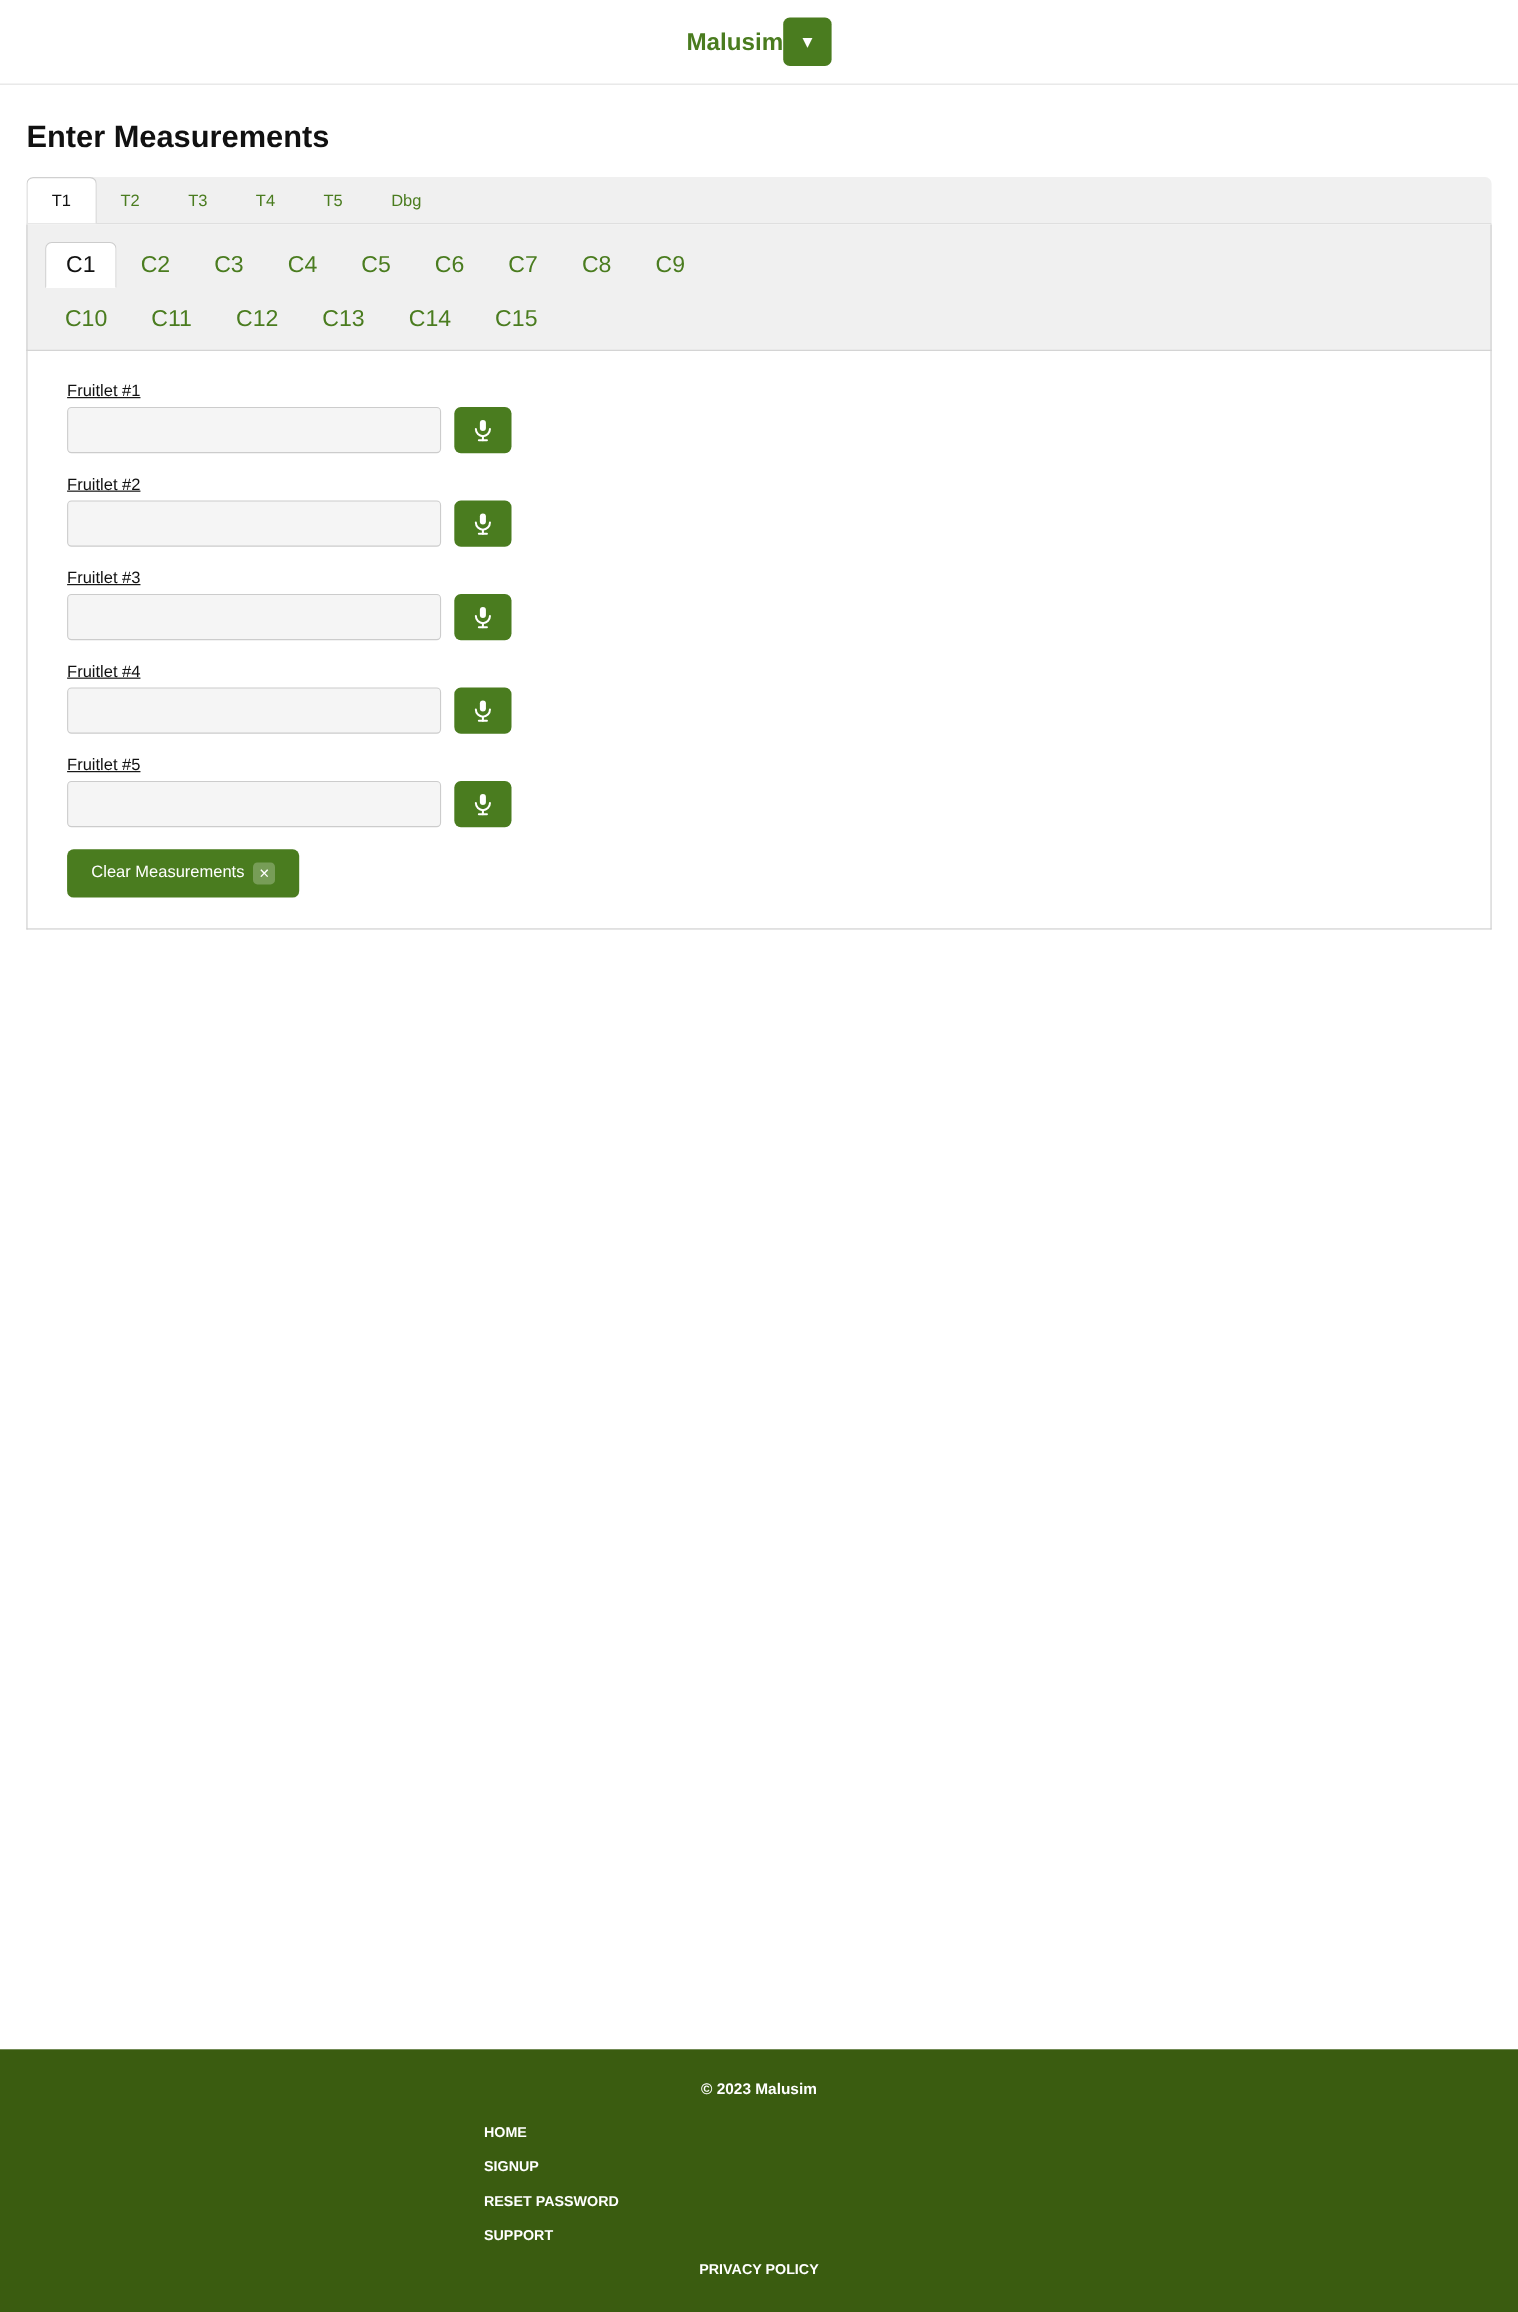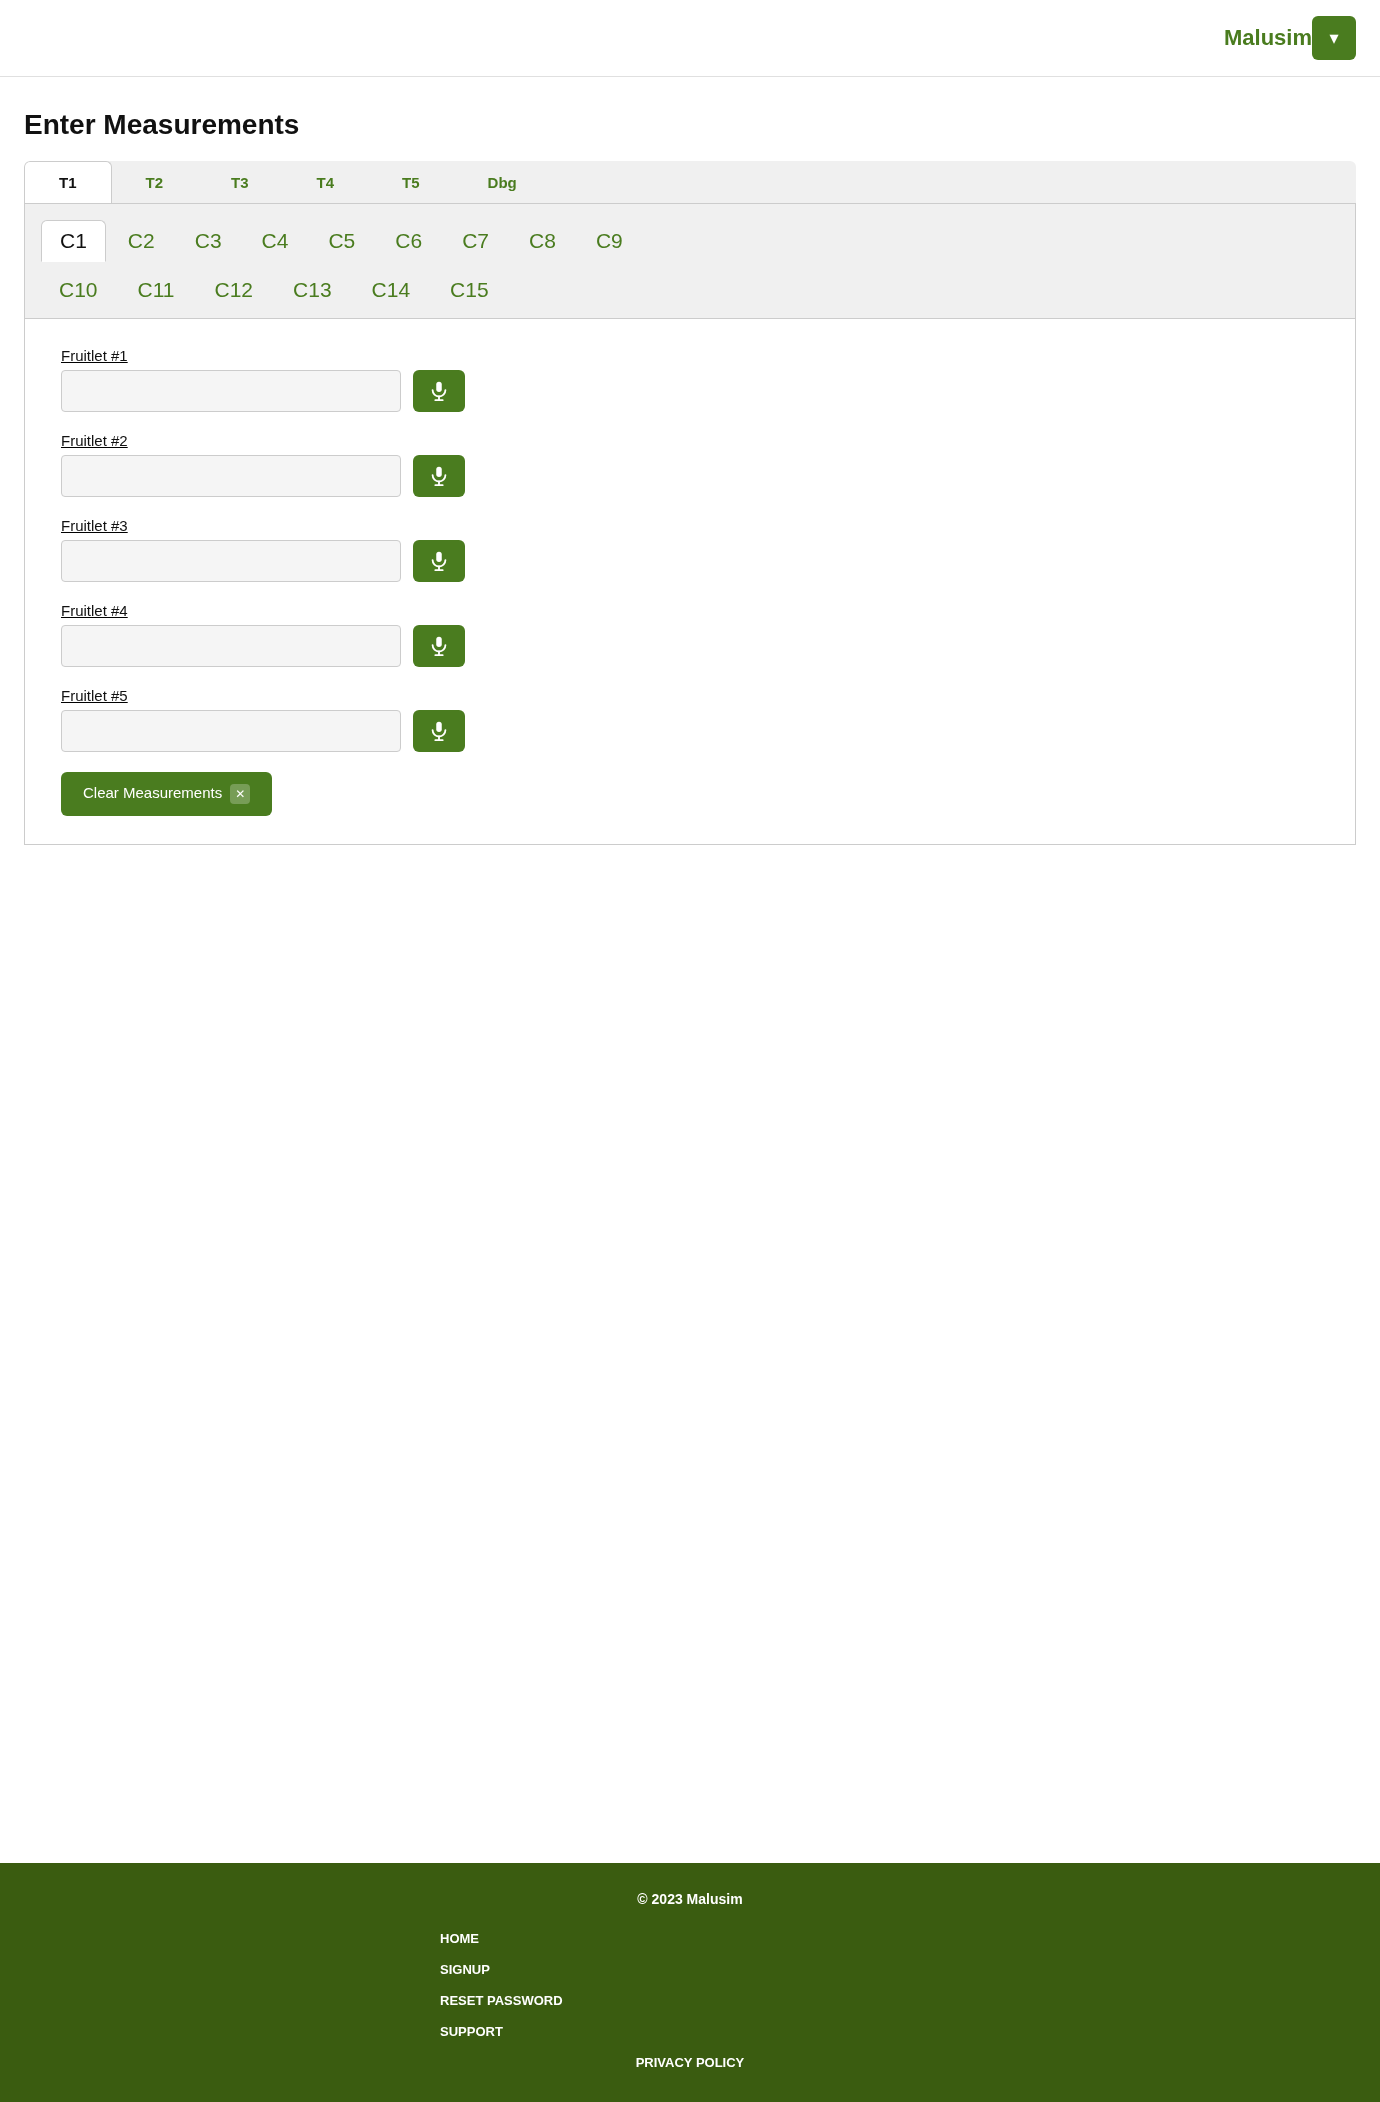--- a/index.html
+++ b/index.html
@@ -2,21 +2,21 @@
 <html><head>
   <meta charset="utf-8">
   <style>
     * { box-sizing: border-box; margin: 0; padding: 0; }
     body { font-family: Arial, sans-serif; background: #fff; min-height: 100vh; display: flex; flex-direction: column; }
 
     
     .header {
       display: flex;
       align-items: center;
-      justify-content: flex-end;
+      justify-content: center;
       padding: 16px 24px;
       border-bottom: 1px solid #e0e0e0;
       background: #fff;
     }
     .logo {
       font-size: 22px;
       font-weight: bold;
       color: #4a7c1f;
     }
     .header-btn {
@@ -48,27 +48,27 @@
     
     .tabs-outer {
       display: flex;
       border-bottom: 1px solid #ccc;
       background: #f0f0f0;
       border-radius: 6px 6px 0 0;
       overflow: hidden;
       margin-bottom: 0;
     }
     .tab-outer {
-      padding: 12px 34px;
+      padding: 12px 22px;
       cursor: pointer;
       font-size: 15px;
       color: #4a7c1f;
       background: transparent;
       border: none;
-      font-weight: 700;
+      font-weight: 400;
     }
     .tab-outer.active {
       background: #fff;
       color: #111;
       border-radius: 6px 6px 0 0;
       border: 1px solid #ccc;
       border-bottom: 1px solid #fff;
       margin-bottom: -1px;
     }
 

